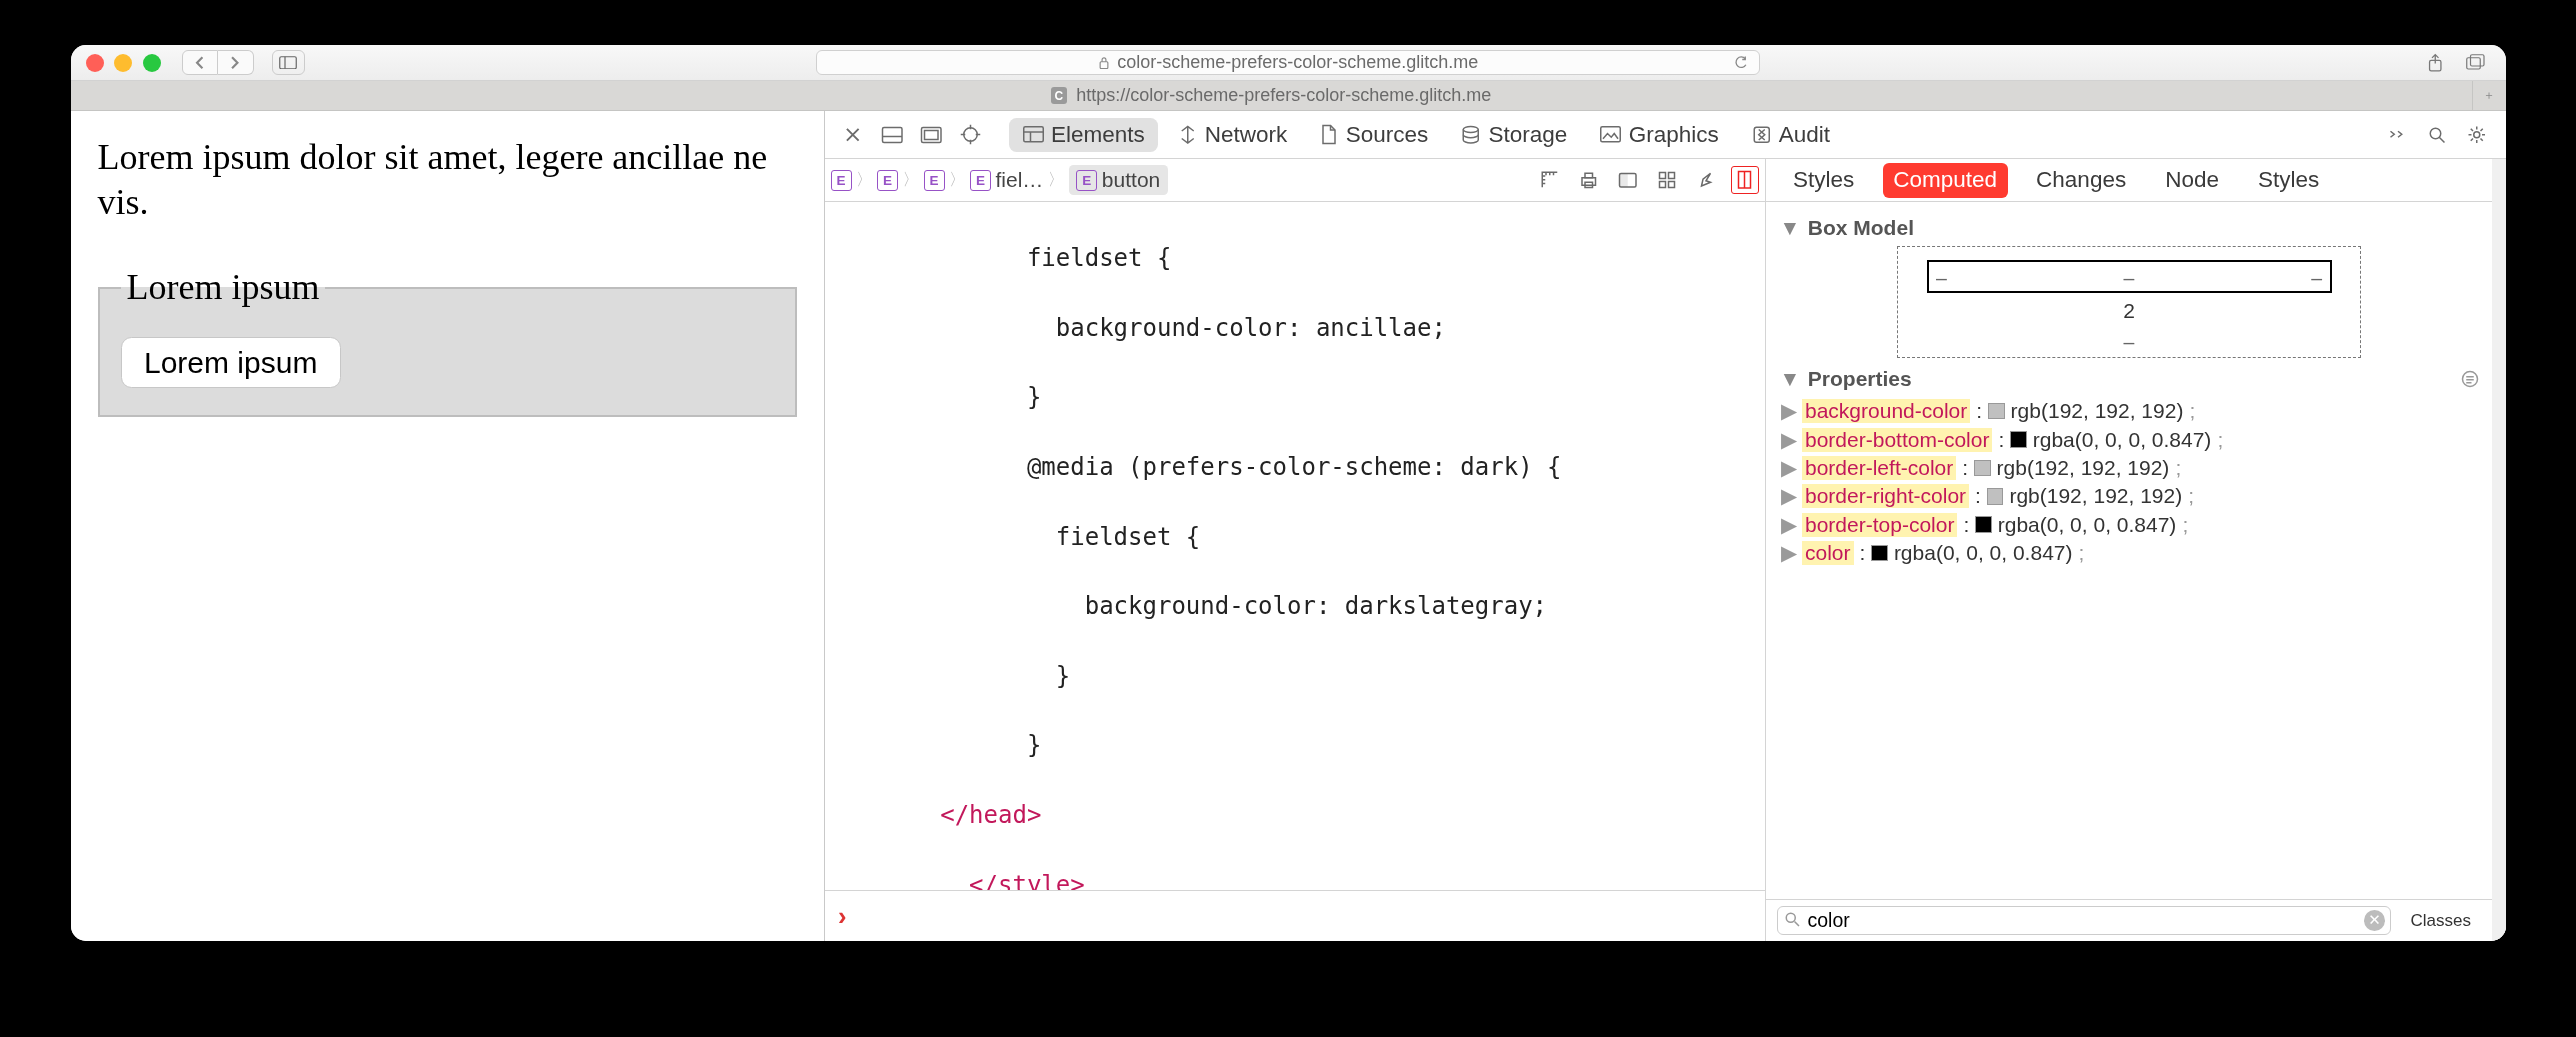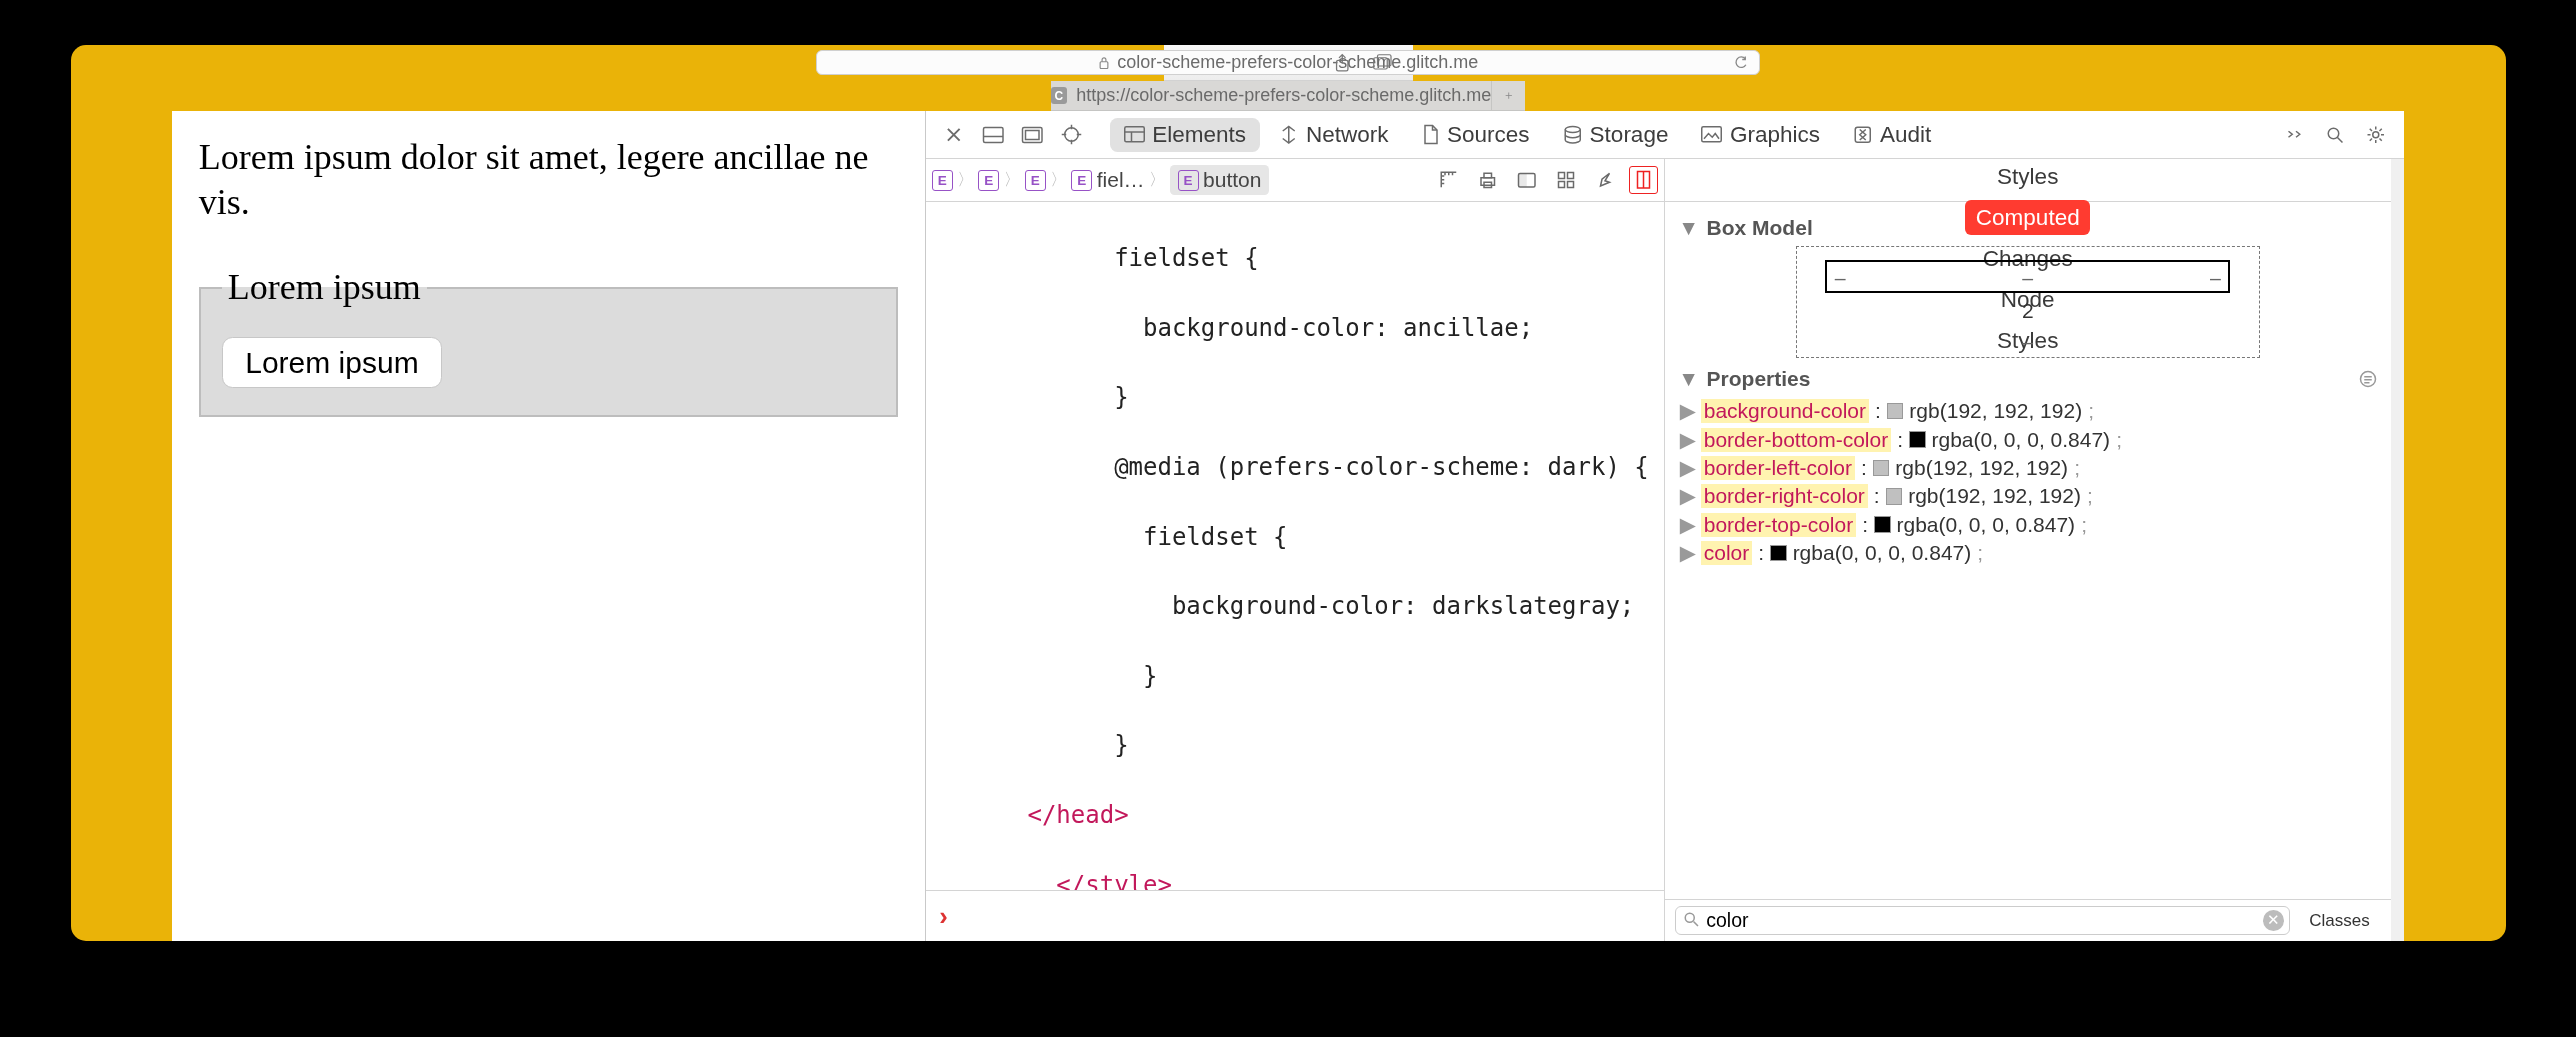--- a/index.html
+++ b/index.html
@@ -9,27 +9,26 @@
   width: 2576px;
   height: 1038px;
   display: flex;
   align-items: flex-start;
   justify-content: center;
   padding-top: 45px;
 }
 .window {
   width: 2435px;
   height: 896px;
-  background: #eab308;
+  background: #e5e5e5;
   border-radius: 15px;
   box-shadow: 0 30px 75px rgba(0,0,0,.5);
   overflow: hidden;
   display: flex;
   flex-direction: column;
-  align-items: center;
 }
 .titlebar {
   height: 36px;
   background: linear-gradient(#f8f8f8,#ededed);
   border-bottom: 0.7px solid #d2d2d2;
   display: flex;
   align-items: center;
   padding: 0 15px;
   gap: 9px;
   position: relative;
@@ -73,28 +72,28 @@
 .breadcrumb{height:43px;border-bottom:0.7px solid #d4d4d4;display:flex;align-items:center;padding:0 6px;gap:3px;overflow:hidden;}
 .crumb{display:flex;align-items:center;gap:4.5px;font-size:21px;color:#444;}
 .crumb .tagbox{width:21px;height:21px;border:1.5px solid #9752c6;border-radius:3px;color:#9752c6;font-size:13.5px;font-weight:700;display:flex;align-items:center;justify-content:center;}
 .crumb.sel{background:#e6e6e6;padding:3px 7.5px;border-radius:4.5px;}
 .chev{color:#bbb;font-size:16.5px;padding:0 1.5px;}
 .bc-actions{margin-left:auto;display:flex;gap:10.5px;align-items:center;}
 .bc-ico{width:28.5px;height:28.5px;display:flex;align-items:center;justify-content:center;color:#6a6a6a;}
 .bc-ico.red{border:1.5px solid #e22;color:#e22;border-radius:3px;}
 
 .source{flex:1;overflow:auto;font-family:ui-monospace,Menlo,monospace;font-size:24px;line-height:1.45;padding:4.5px 0;color:#222;white-space:pre;}
-.source .ln{padding:0 15px;}
+.source .ln{padding:0 29px;}
 .tag{color:#c2185b;}
 
 .console{height:51px;border-top:0.7px solid #d4d4d4;display:flex;align-items:center;padding:0 13.5px;}
 .prompt{color:#d33;font-size:25.5px;font-weight:700;}
 
 .right-pane{width:726px;display:flex;flex-direction:column;}
-.rp-tabs{height:43px;border-bottom:0.7px solid #d4d4d4;display:flex;align-items:center;gap:6px;padding:0 16.5px;font-size:22.5px;flex-direction:column;}
+.rp-tabs{height:43px;border-bottom:0.7px solid #d4d4d4;display:flex;align-items:center;gap:18px;padding:0 16.5px;font-size:22.5px;}
 .rp-tab{color:#3a3a3a;padding:4.5px 10.5px;border-radius:6px;}
 .rp-tab.active{background:#ff3b30;color:#fff;}
 .rp-body{flex:1;overflow:auto;padding:7.5px 13.5px;font-size:21px;color:#333;}
 .section-h{display:flex;align-items:center;gap:7.5px;color:#555;font-weight:600;margin:6px 0;}
 .tri{color:#888;}
 .boxmodel{margin:3px auto 9px;width:464px;position:relative;}
 .bm-outer{border:1.5px dashed #777;padding:13.5px 22.5px 34px;position:relative;}
 .bm-inner{border:2.2px solid #000;height:33px;margin:0 6px 6px;position:relative;}
 .bm-dash{position:absolute;color:#666;font-size:19.5px;}
 .bm-num{text-align:center;font-size:21px;margin-top:1.5px;}

